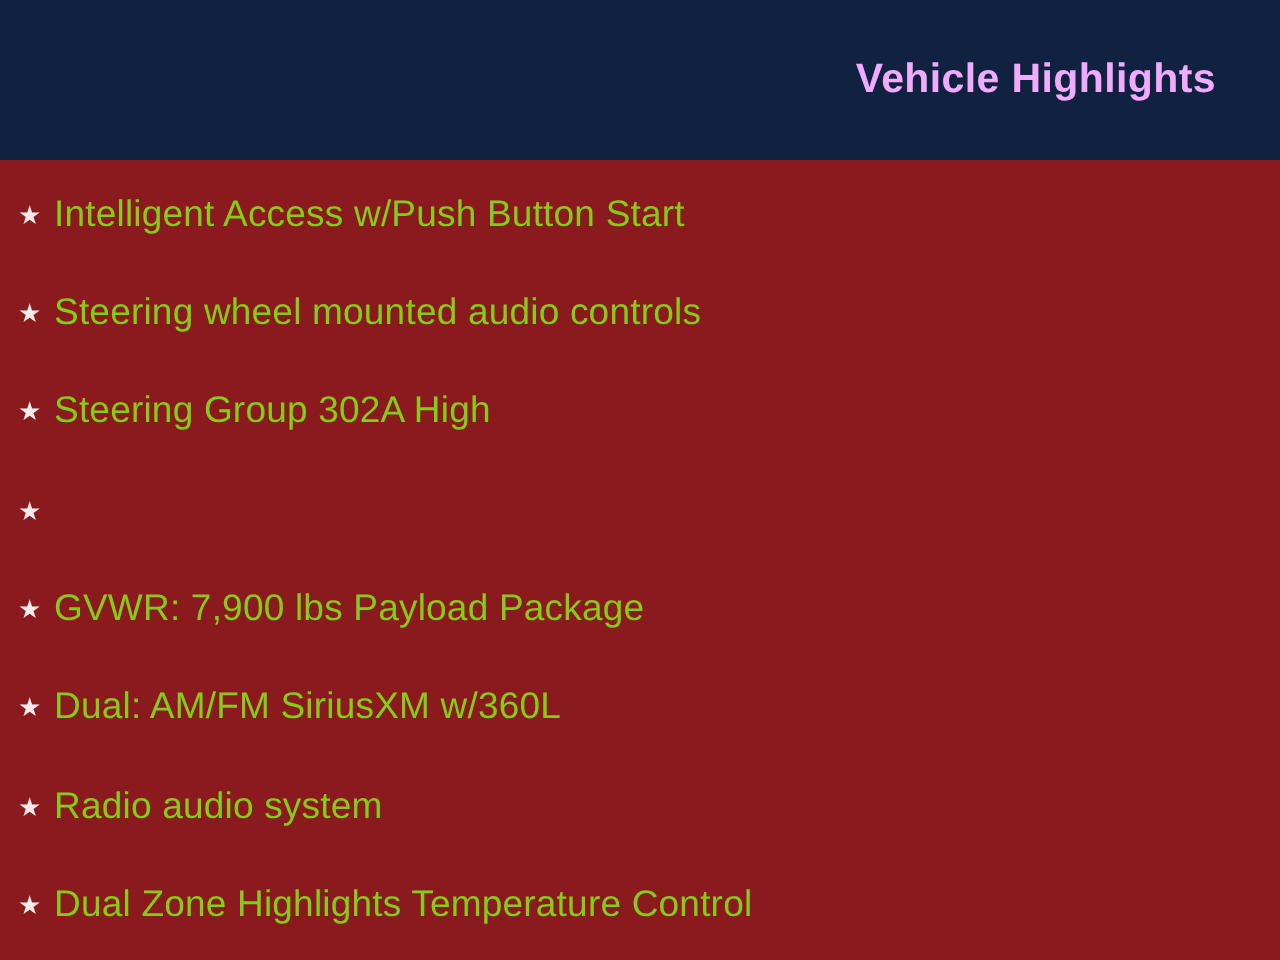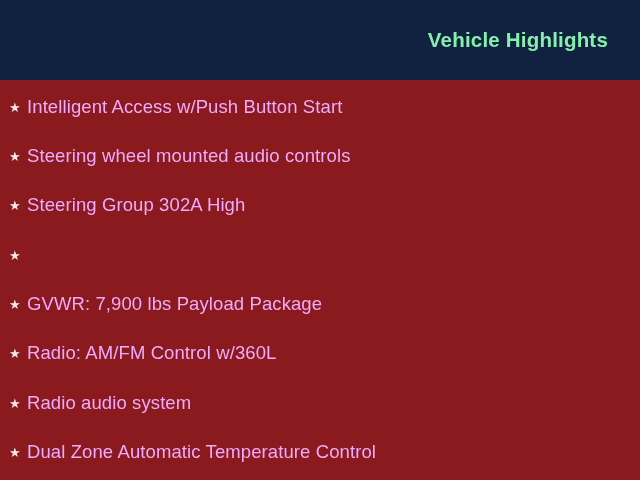--- a/index.html
+++ b/index.html
@@ -27,21 +27,21 @@
     width: 640px;
     height: 80px;
     background: #112240;
     box-sizing: border-box;
     display: flex;
     align-items: center;
     justify-content: flex-end;
     padding-right: 32px;
   }
   #header-title {
-    color: #86efac;
+    color: #f0abfc;
     font-size: 20.5px;
     font-weight: bold;
     letter-spacing: 0.2px;
     line-height: 1;
     white-space: nowrap;
   }
   #body-area {
     position: absolute;
     left: 0;
     top: 80px;
@@ -68,21 +68,21 @@
   }
   .bullet-star {
     color: #f7eaea;
     font-size: 13px;
     line-height: 1;
     width: 18px;
     display: inline-block;
     flex: 0 0 18px;
   }
   .highlight-text {
-    color: #f0abfc;
+    color: #84cc16;
     font-size: 18.5px;
     line-height: 1;
     letter-spacing: 0.1px;
   }
   .it0 { top: 14px; }
   .it1 { top: 63px; }
   .it2 { top: 112px; }
   .it3 { top: 162px; }
   .it4 { top: 211px; }
   .it5 { top: 260px; }
@@ -120,29 +120,29 @@
         <span class="bullet-star">★</span>
       </li>
 
       <li class="highlight-item it4">
         <span class="bullet-star">★</span>
         <span class="highlight-text">GVWR: 7,900 lbs Payload Package</span>
       </li>
 
       <li class="highlight-item it5">
         <span class="bullet-star">★</span>
-        <span class="highlight-text">Radio: AM/FM Control w/360L</span>
+        <span class="highlight-text">Dual: AM/FM SiriusXM w/360L</span>
       </li>
 
       <li class="highlight-item it6">
         <span class="bullet-star">★</span>
         <span class="highlight-text">Radio audio system</span>
       </li>
 
       <li class="highlight-item it7">
         <span class="bullet-star">★</span>
-        <span class="highlight-text">Dual Zone Automatic Temperature Control</span>
+        <span class="highlight-text">Dual Zone Highlights Temperature Control</span>
       </li>
 
     </ul>
   </div>
 
 </div>
 
 </body></html>

